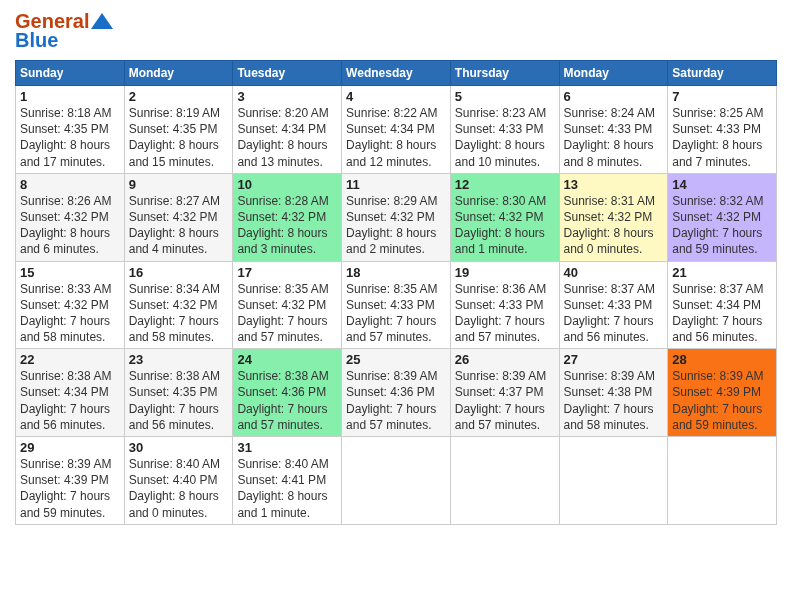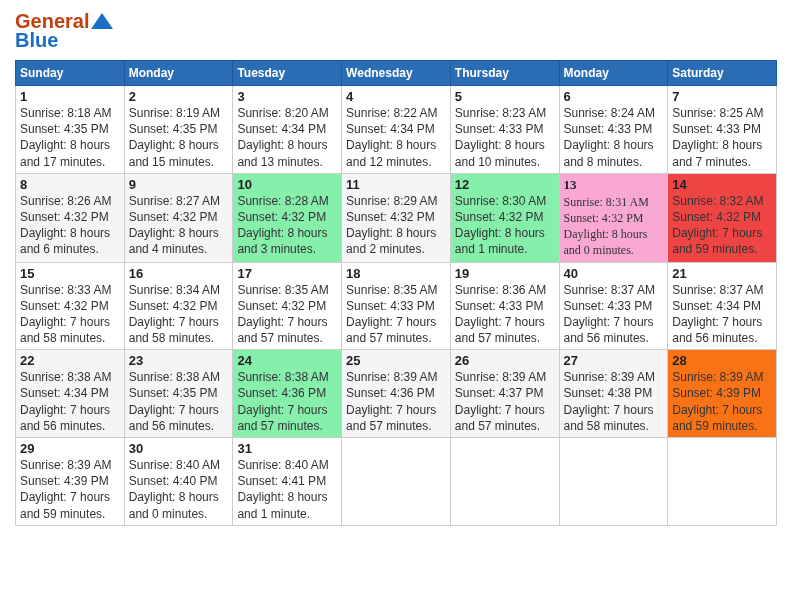--- a/index.html
+++ b/index.html
@@ -208,29 +208,29 @@
         </span>
       </td>
           <td style="background: #86efac;">
         <span class="day-number">12</span>
         <span class="day-detail">
           Sunrise: 8:30 AM<br>
           Sunset: 4:32 PM<br>
           Daylight: 8 hours and 1 minute.
         </span>
       </td>
-          <td style="background: #f9a8d4; font-family: Liberation Serif, serif;">
+          <td style="background: #fef9c3;">
         <span class="day-number">13</span>
         <span class="day-detail">
           Sunrise: 8:31 AM<br>
           Sunset: 4:32 PM<br>
           Daylight: 8 hours and 0 minutes.
         </span>
       </td>
-          <td style="background: #ef4444;">
+          <td style="background: #c4b5fd;">
         <span class="day-number">14</span>
         <span class="day-detail">
           Sunrise: 8:32 AM<br>
           Sunset: 4:32 PM<br>
           Daylight: 7 hours and 59 minutes.
         </span>
       </td>
         </tr>
         <tr>
           <td>

